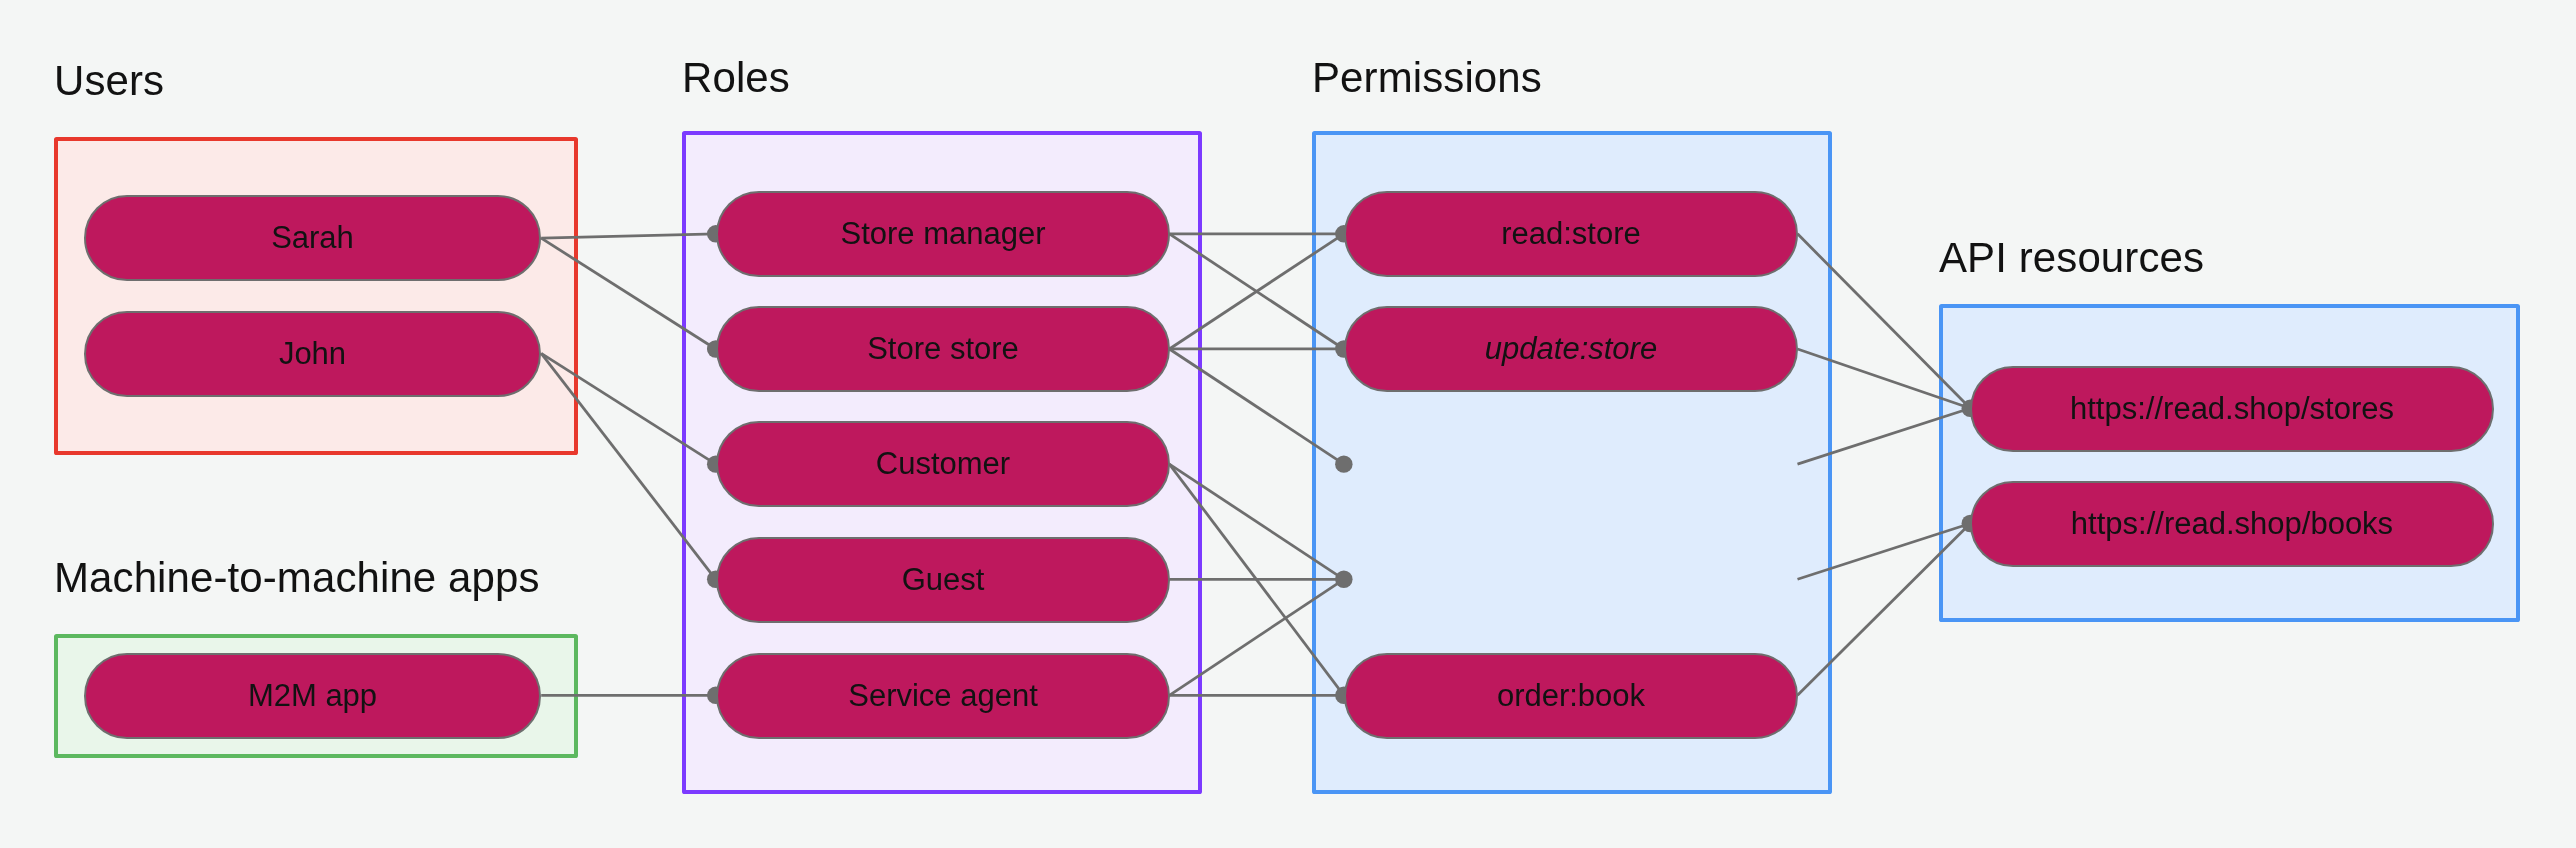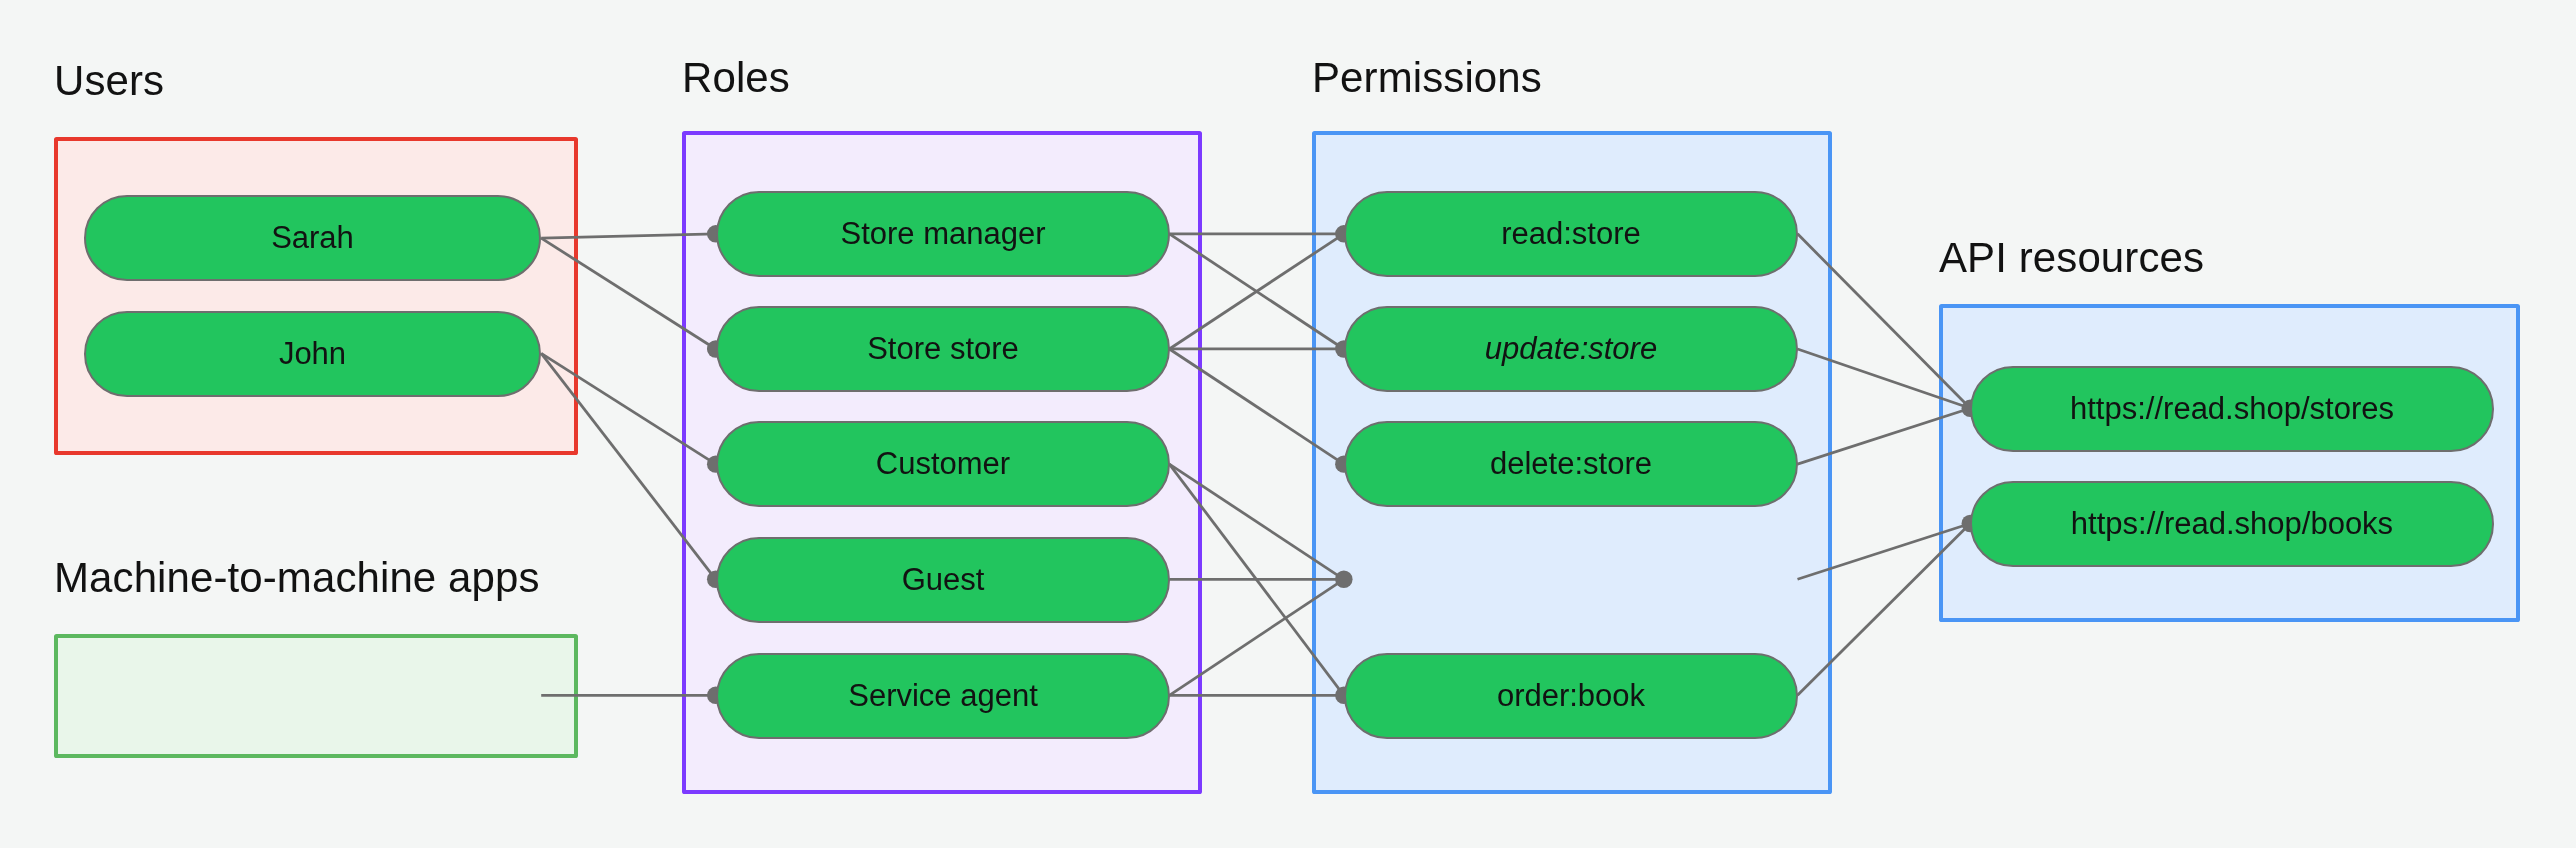--- a/index.html
+++ b/index.html
@@ -34,21 +34,21 @@
   }
   .cluster-users    { border-color: #e8382c; background: #fceae8; }
   .cluster-m2m      { border-color: #5cb85f; background: #e9f6ea; }
   .cluster-roles    { border-color: #7c3aff; background: #f3ecfd; }
   .cluster-perms    { border-color: #4a95f5; background: #dfecfd; }
   .cluster-api      { border-color: #4a95f5; background: #dfecfd; }
 
   .node {
     position: absolute;
     box-sizing: border-box;
-    background: #22c55e;
+    background: #be185d;
     border: 2.6px solid #6e6e6e;
     border-radius: 872px;
     display: flex;
     align-items: center;
     justify-content: center;
     font-size: 31px;
     color: #121212;
     white-space: nowrap;
     z-index: 3;
   }
@@ -116,34 +116,34 @@
     <circle class="edge-dot" cx="2258" cy="600" r="10"></circle>
   </svg>
 
   <div class="group-title" style="left:54px; top:57px;">Users</div>
   <div class="cluster cluster-users" style="left:54px; top:137px; width:524px; height:318px;"></div>
   <div class="node" style="left:84px; top:195px; width:457px; height:86px;">Sarah</div>
   <div class="node" style="left:84px; top:311px; width:457px; height:86px;">John</div>
 
   <div class="group-title" style="left:54px; top:554px;">Machine-to-machine apps</div>
   <div class="cluster cluster-m2m" style="left:54px; top:634px; width:524px; height:124px;"></div>
+  <div class="node" style="left:84px; top:653px; width:457px; height:86px;">M2M app</div>
 
   <div class="group-title" style="left:682px; top:54px;">Roles</div>
   <div class="cluster cluster-roles" style="left:682px; top:131px; width:520px; height:663px;"></div>
   <div class="node" style="left:716px; top:191px; width:454px; height:86px;">Store manager</div>
   <div class="node" style="left:716px; top:306px; width:454px; height:86px;">Store store</div>
   <div class="node" style="left:716px; top:537px; width:454px; height:86px;">Guest</div>
   <div class="node" style="left:716px; top:421px; width:454px; height:86px;">Customer</div>
   <div class="node" style="left:716px; top:653px; width:454px; height:86px;">Service agent</div>
 
   <div class="group-title" style="left:1312px; top:54px;">Permissions</div>
   <div class="cluster cluster-perms" style="left:1312px; top:131px; width:520px; height:663px;"></div>
   <div class="node" style="left:1344px; top:191px; width:454px; height:86px;">read:store</div>
   <div class="node" style="left:1344px; top:306px; width:454px; height:86px;font-style:italic;">update:store</div>
-  <div class="node" style="left:1344px; top:421px; width:454px; height:86px;">delete:store</div>
   <div class="node" style="left:1344px; top:653px; width:454px; height:86px;">order:book</div>
 
   <div class="group-title" style="left:1939px; top:234px;">API resources</div>
   <div class="cluster cluster-api" style="left:1939px; top:304px; width:581px; height:318px;"></div>
   <div class="node" style="left:1970px; top:366px; width:524px; height:86px;">https://read.shop/stores</div>
   <div class="node" style="left:1970px; top:481px; width:524px; height:86px;">https://read.shop/books</div>
 
 </div>
 
 

